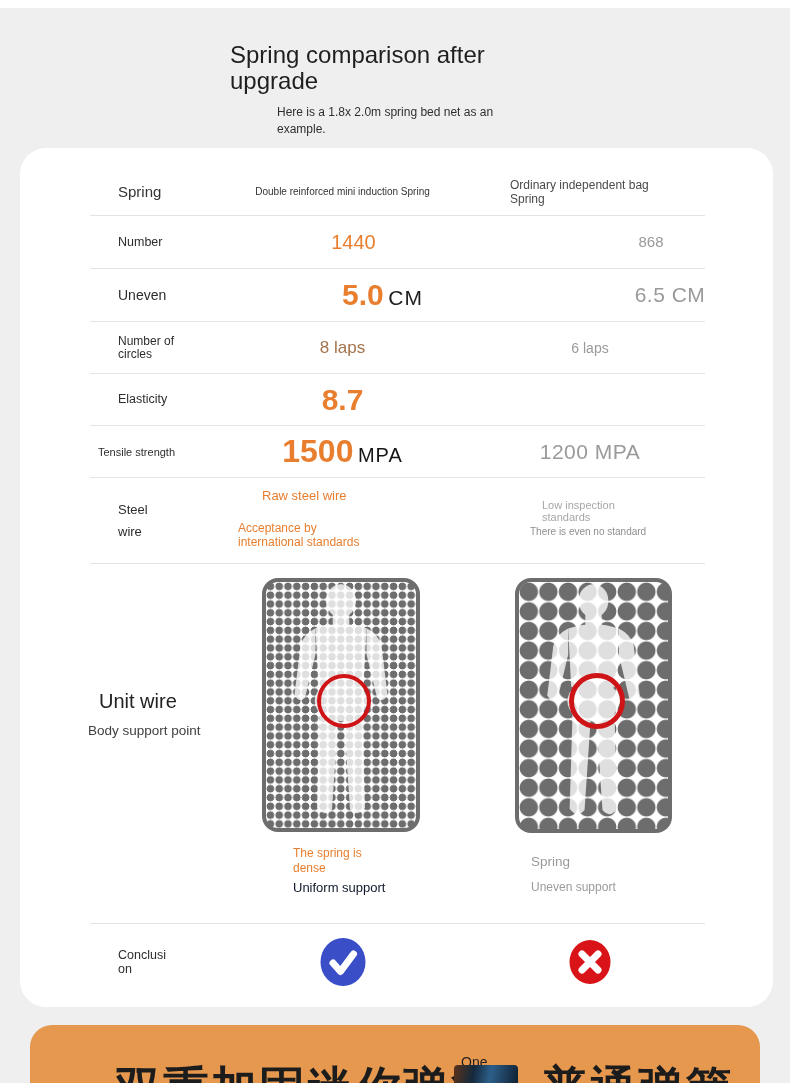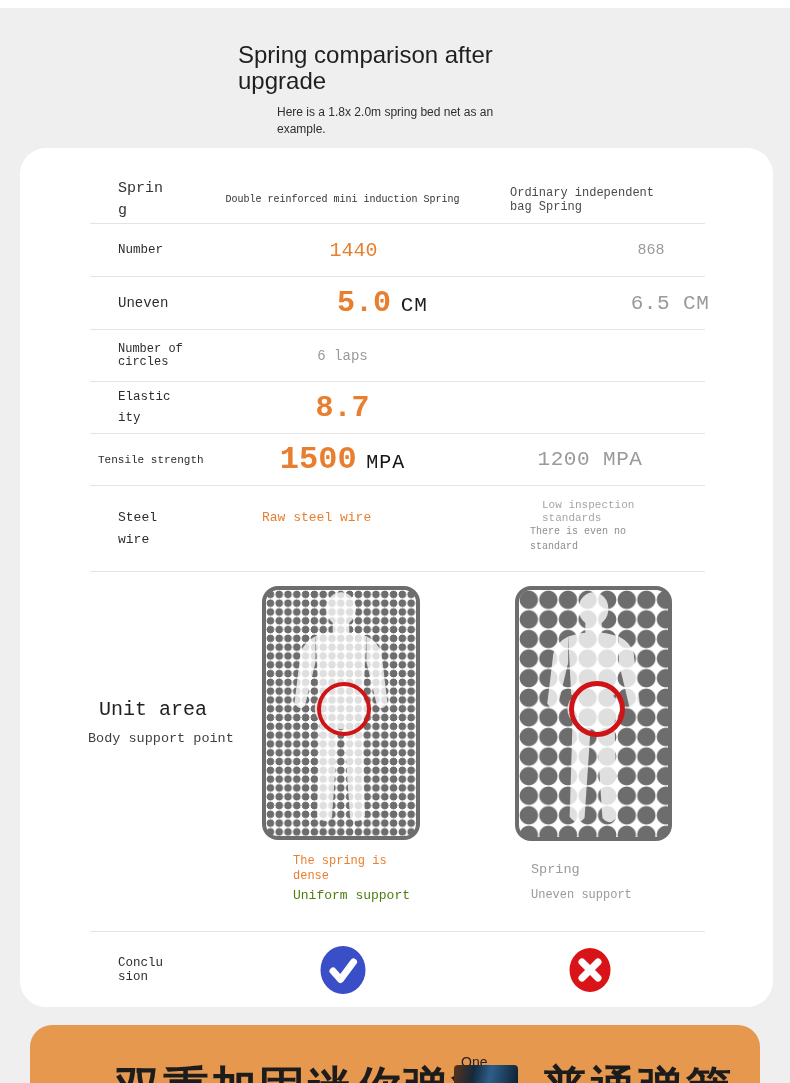--- a/index.html
+++ b/index.html
@@ -6,32 +6,32 @@
   html,body { background:#efeff0; }
   body { font-family:"Liberation Sans", sans-serif; }
   .page {
     position:relative; width:790px; height:1083px; margin:0 auto;
     background:#efeff0; overflow:hidden;
   }
   .top-strip { position:absolute; left:0; top:0; width:790px; height:8px; background:#ffffff; }
 
   
   .page-title {
-    position:absolute; left:238px; top:42px; width:280px;
+    position:absolute; left:230px; top:42px; width:280px;
     font-size:24px; line-height:26px; font-weight:500; color:#1f1f1f;
   }
   .page-subtitle {
     position:absolute; left:277px; top:104px; width:225px;
     font-size:12px; line-height:17px; color:#2f2f2f;
   }
 
   
   .card {
     position:absolute; left:20px; top:148px; width:753px; height:859px;
-    background:#ffffff; border-radius:26px; padding-top:28px;font-family:Liberation Mono, monospace;
+    background:#ffffff; border-radius:26px; padding-top:20px;
   }
   .row {
     margin:0 68px 0 70px;
     display:grid; grid-template-columns:120px 265px 230px;
     align-items:center;
     border-bottom:1px solid #e4e4e4;
   }
   .row.last { border-bottom:none; }
   .cell-a, .cell-b { text-align:center; }
 
@@ -90,21 +90,21 @@
     background-image:radial-gradient(circle closest-side, #6d6d6d 89%, rgba(0,0,0,0) 98%);
     background-size:19.6px 19.6px; }
   .mattress svg.body { position:absolute; left:0; top:0; width:100%; height:100%; }
   .support-circle {
     position:absolute; border-radius:50%; border:4px solid #cf1418;
   }
   .circ-a { left:51px; top:92px; width:54px; height:54px; }
   .circ-b { left:50px; top:91px; width:56px; height:56px; border-width:5px; }
 
   .cap-a1 { position:absolute; left:203px; top:282px; width:100px; font-size:12px; line-height:15px; color:#e87e2e; }
-  .cap-a2 { position:absolute; left:203px; top:316px; font-size:13px; color:#4d7c0f; }
+  .cap-a2 { position:absolute; left:203px; top:316px; font-size:13px; color:#0f172a; }
   .cap-b1 { position:absolute; left:441px; top:290px; font-size:13.5px; color:#9a9a9a; }
   .cap-b2 { position:absolute; left:441px; top:316px; font-size:12px; color:#9a9a9a; }
 
   .icon-wrap { display:flex; justify-content:center; }
 
   
   .banner {
     position:absolute; left:30px; top:1025px; width:730px; height:70px;
     background:#e6984f; border-radius:22px 22px 0 0;
   }
@@ -167,20 +167,21 @@
       <div class="lbl lbl-caliber">Uneven</div>
       <div class="cell-a">
         <span class="big-a orange">5.0</span>
         <span class="unit-a">CM</span>
       </div>
       <div class="cell-b"><span class="val-b gray">6.5 CM</span></div>
     </div>
 
     <div class="row r-circles">
       <div class="lbl lbl-circles">Number of circles</div>
+      <div class="cell-a"><span class="laps-a">8 laps</span></div>
       <div class="cell-b"><span class="laps-b gray">6 laps</span></div>
     </div>
 
     <div class="row r-elastic">
       <div class="lbl lbl-elastic">Elasticity</div>
       <div class="cell-a"><span class="big-a orange">8.7</span></div>
     </div>
 
     <div class="row r-tensile">
       <div class="lbl lbl-tensile">Tensile strength</div>
@@ -188,29 +189,30 @@
         <span class="tens-a orange">1500</span>
         <span class="tens-unit">MPA</span>
       </div>
       <div class="cell-b"><span class="val-b gray">1200 MPA</span></div>
     </div>
 
     <div class="row r-steel">
       <div class="lbl lbl-steel">Steel wire</div>
       <div class="cell-a steel-a">
         <div class="l1 orange">Raw steel wire</div>
+        <div class="l2 orange">Acceptance by international standards</div>
       </div>
       <div class="cell-b steel-b">
         <div class="l1">Low inspection standards</div>
         <div class="l2">There is even no standard</div>
       </div>
     </div>
 
     <div class="row r-unit">
-      <div class="unit-label">Unit area</div>
+      <div class="unit-label">Unit wire</div>
       <div class="unit-sub">Body support point</div>
 
       <div class="mattress mat-a">
         <svg class="body" viewBox="0 0 100 170" preserveAspectRatio="none">
             <use href="#body-shape"></use>
           </svg>
         <div class="support-circle circ-a"></div>
       </div>
 
       <div class="mattress mat-b">

